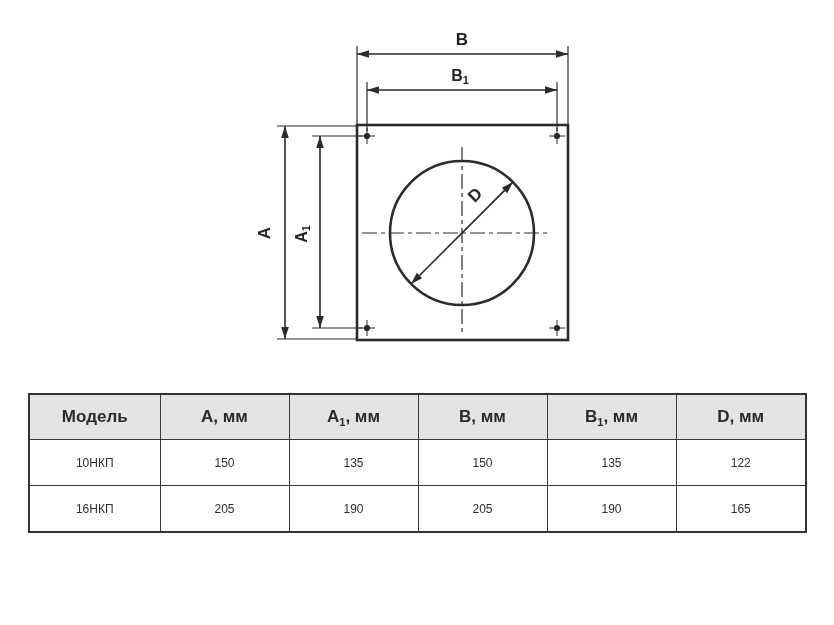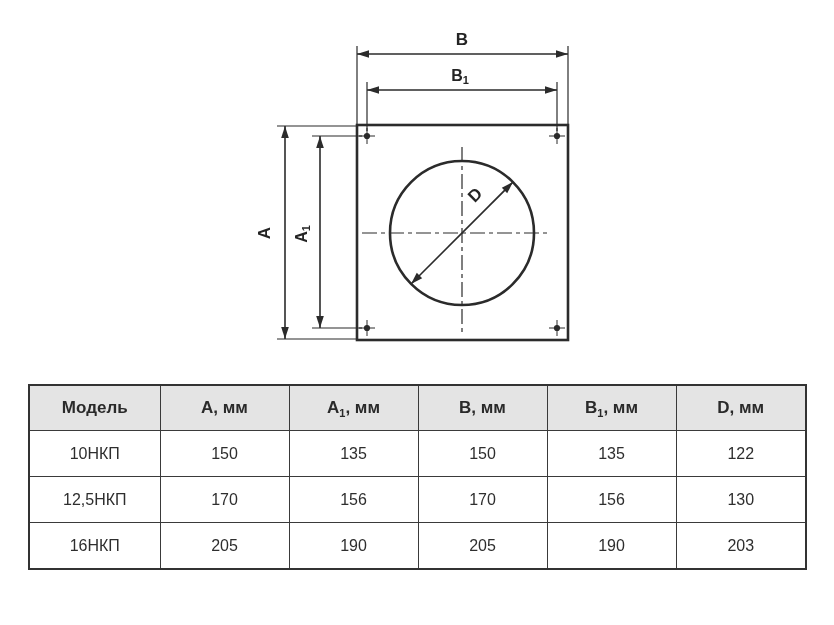--- a/index.html
+++ b/index.html
@@ -14,21 +14,21 @@
   
   .drawing-wrap{position:absolute;left:0;top:0;width:834px;height:398px;}
   svg text{
     font-family:"Liberation Sans", sans-serif;
     font-weight:bold;
     fill:#242424;
   }
   
   .spec-table{
     position:absolute;
-    left:28px;top:384px;
+    left:28px;top:393px;
     width:777px;
     border-collapse:collapse;
     table-layout:fixed;
     background:#ffffff;
   }
   .spec-table th,.spec-table td{
     border:1.6px solid #3a3a3a;
     text-align:center;
     vertical-align:middle;
     padding:0;
@@ -36,21 +36,21 @@
   .spec-table{border:2.5px solid #333333;}
   .spec-table th{
     height:44px;
     background:#e4e4e4;
     font-size:17px;
     font-weight:bold;
     color:#2a2a2a;
   }
   .spec-table td{
     height:45px;
-    font-size:16px;
+    font-size:12px;
     font-weight:normal;
     color:#2e2e2e;
     background:#ffffff;
   }
   .spec-table sub{
     font-size:11px;
     line-height:0;
   }
 </style>
 </head>
@@ -150,31 +150,23 @@
     <tbody>
       <tr>
         <td>10НКП</td>
         <td>150</td>
         <td>135</td>
         <td>150</td>
         <td>135</td>
         <td>122</td>
       </tr>
       <tr>
-        <td>12,5НКП</td>
-        <td>170</td>
-        <td>156</td>
-        <td>170</td>
-        <td>156</td>
-        <td>130</td>
-      </tr>
-      <tr>
         <td>16НКП</td>
         <td>205</td>
         <td>190</td>
         <td>205</td>
         <td>190</td>
-        <td>203</td>
+        <td>165</td>
       </tr>
     </tbody>
   </table>
 
 </div>
 
 </body></html>

